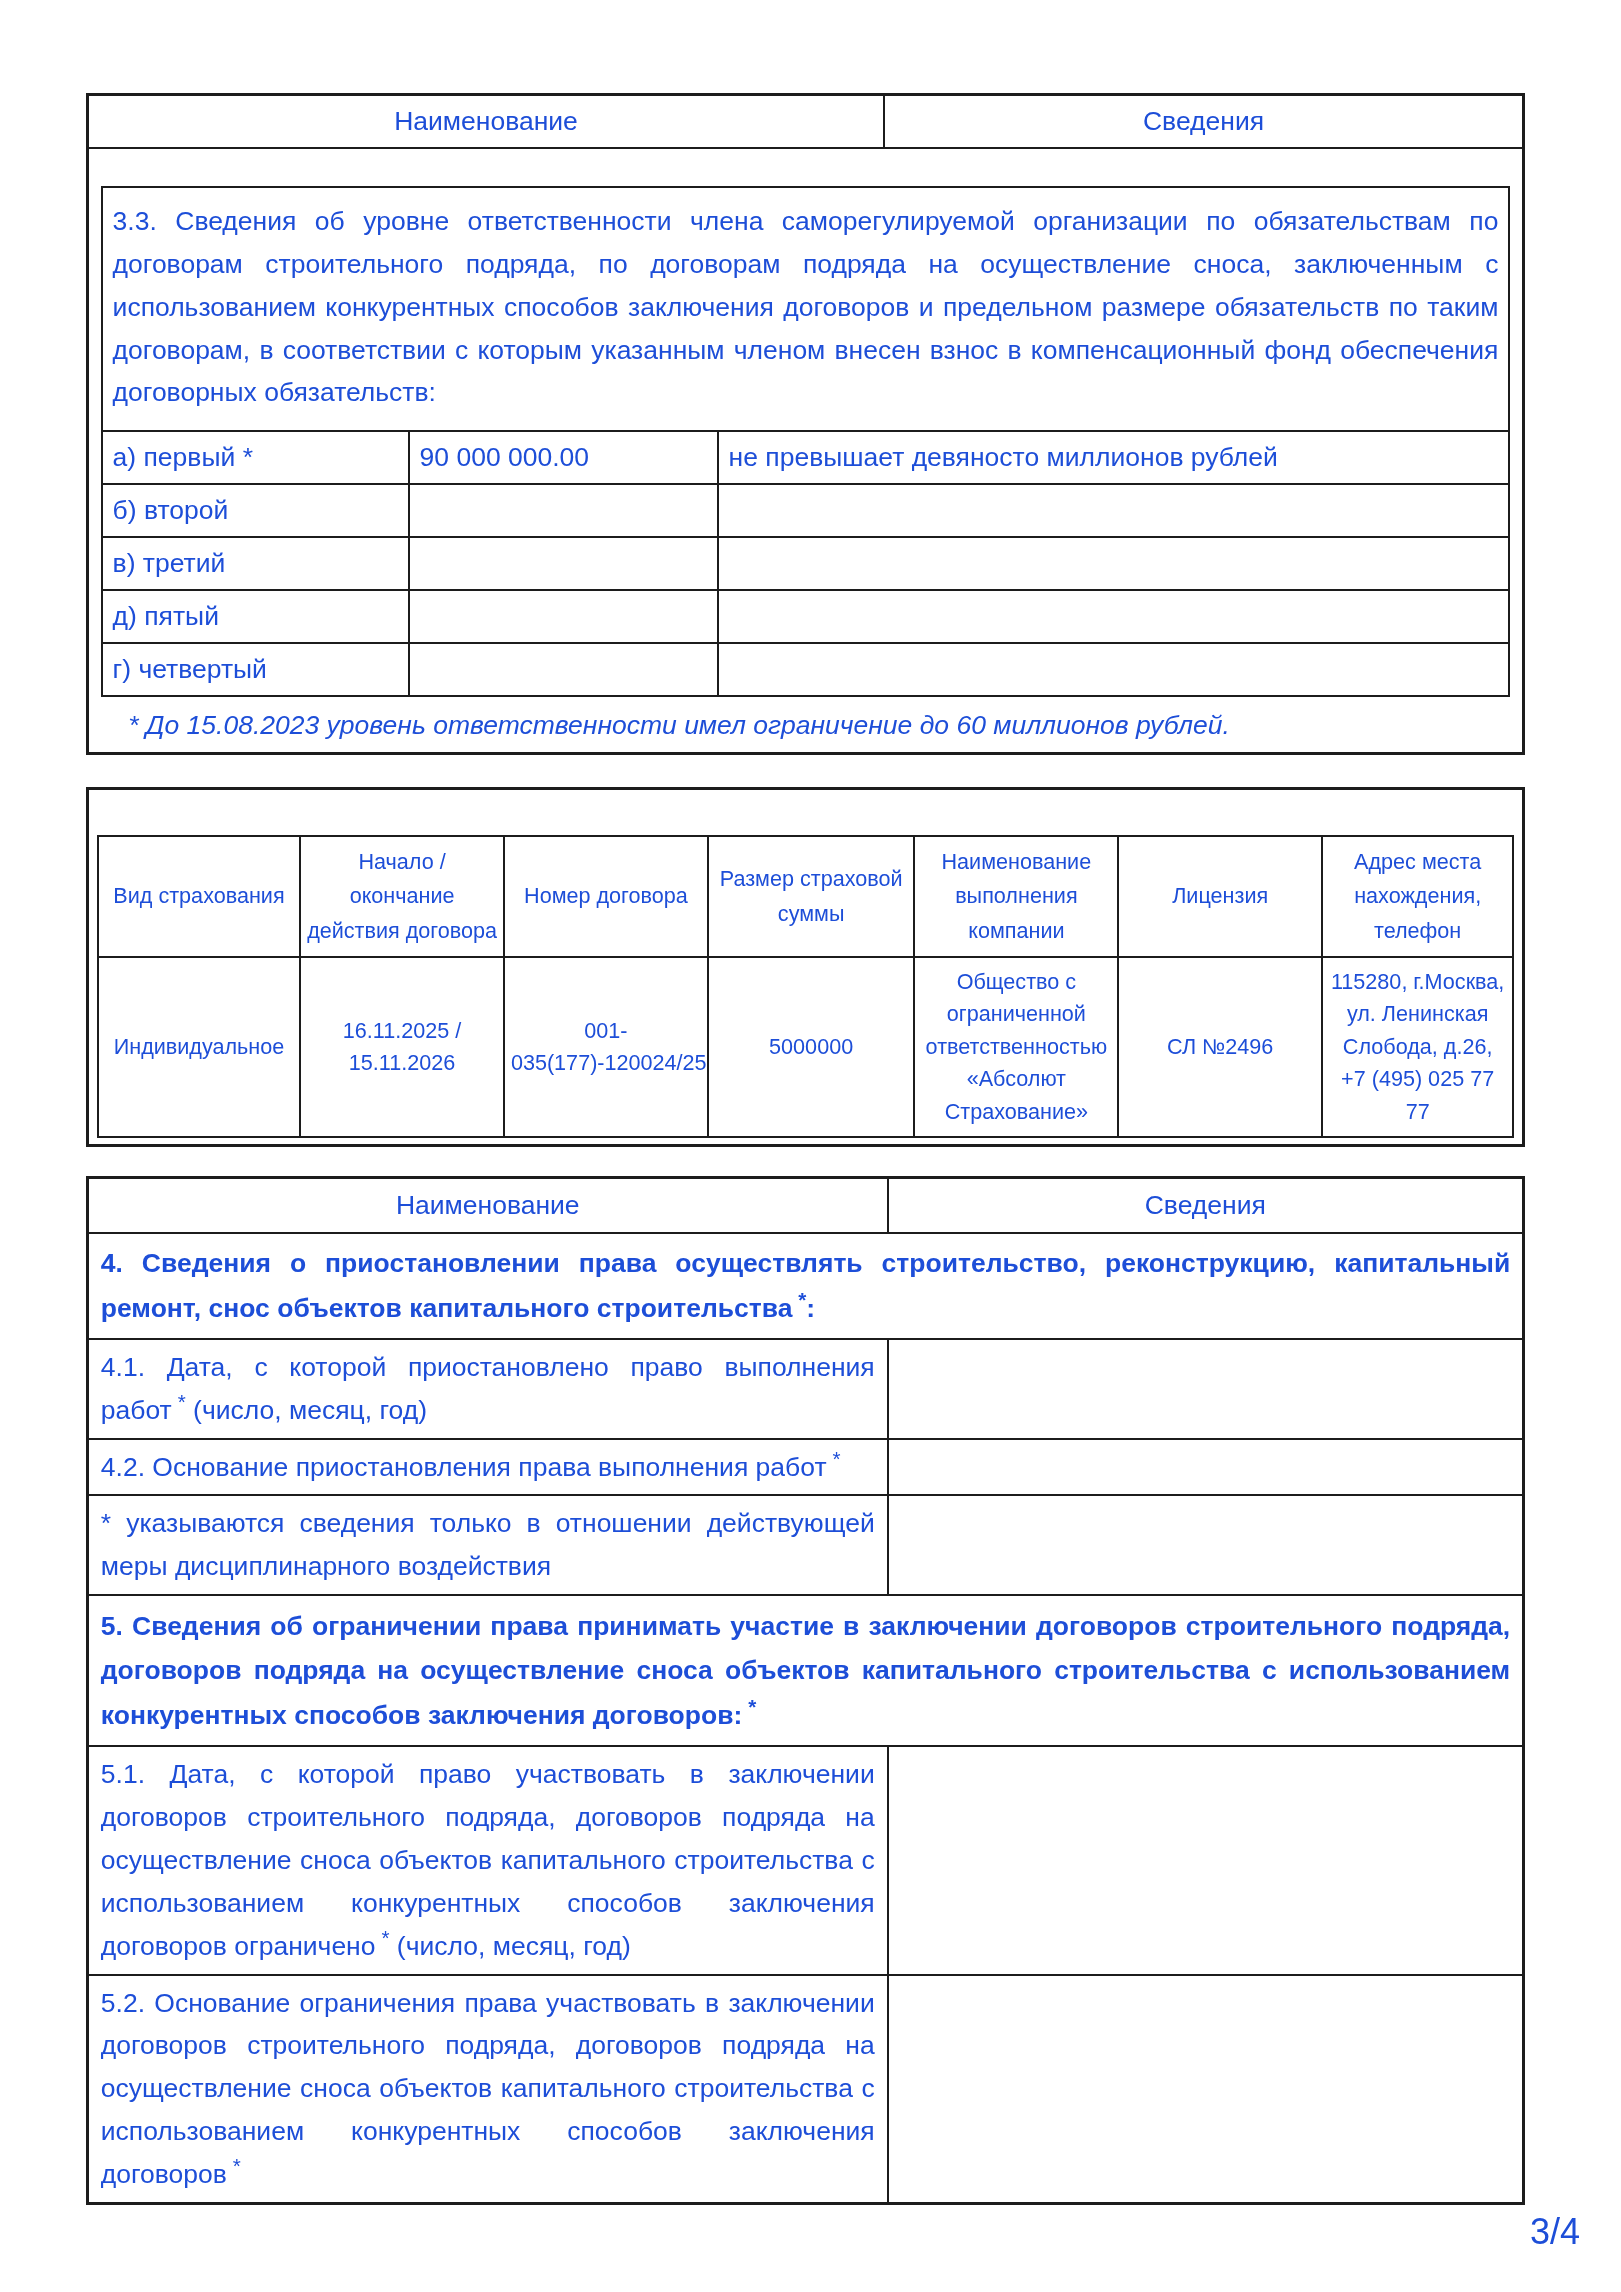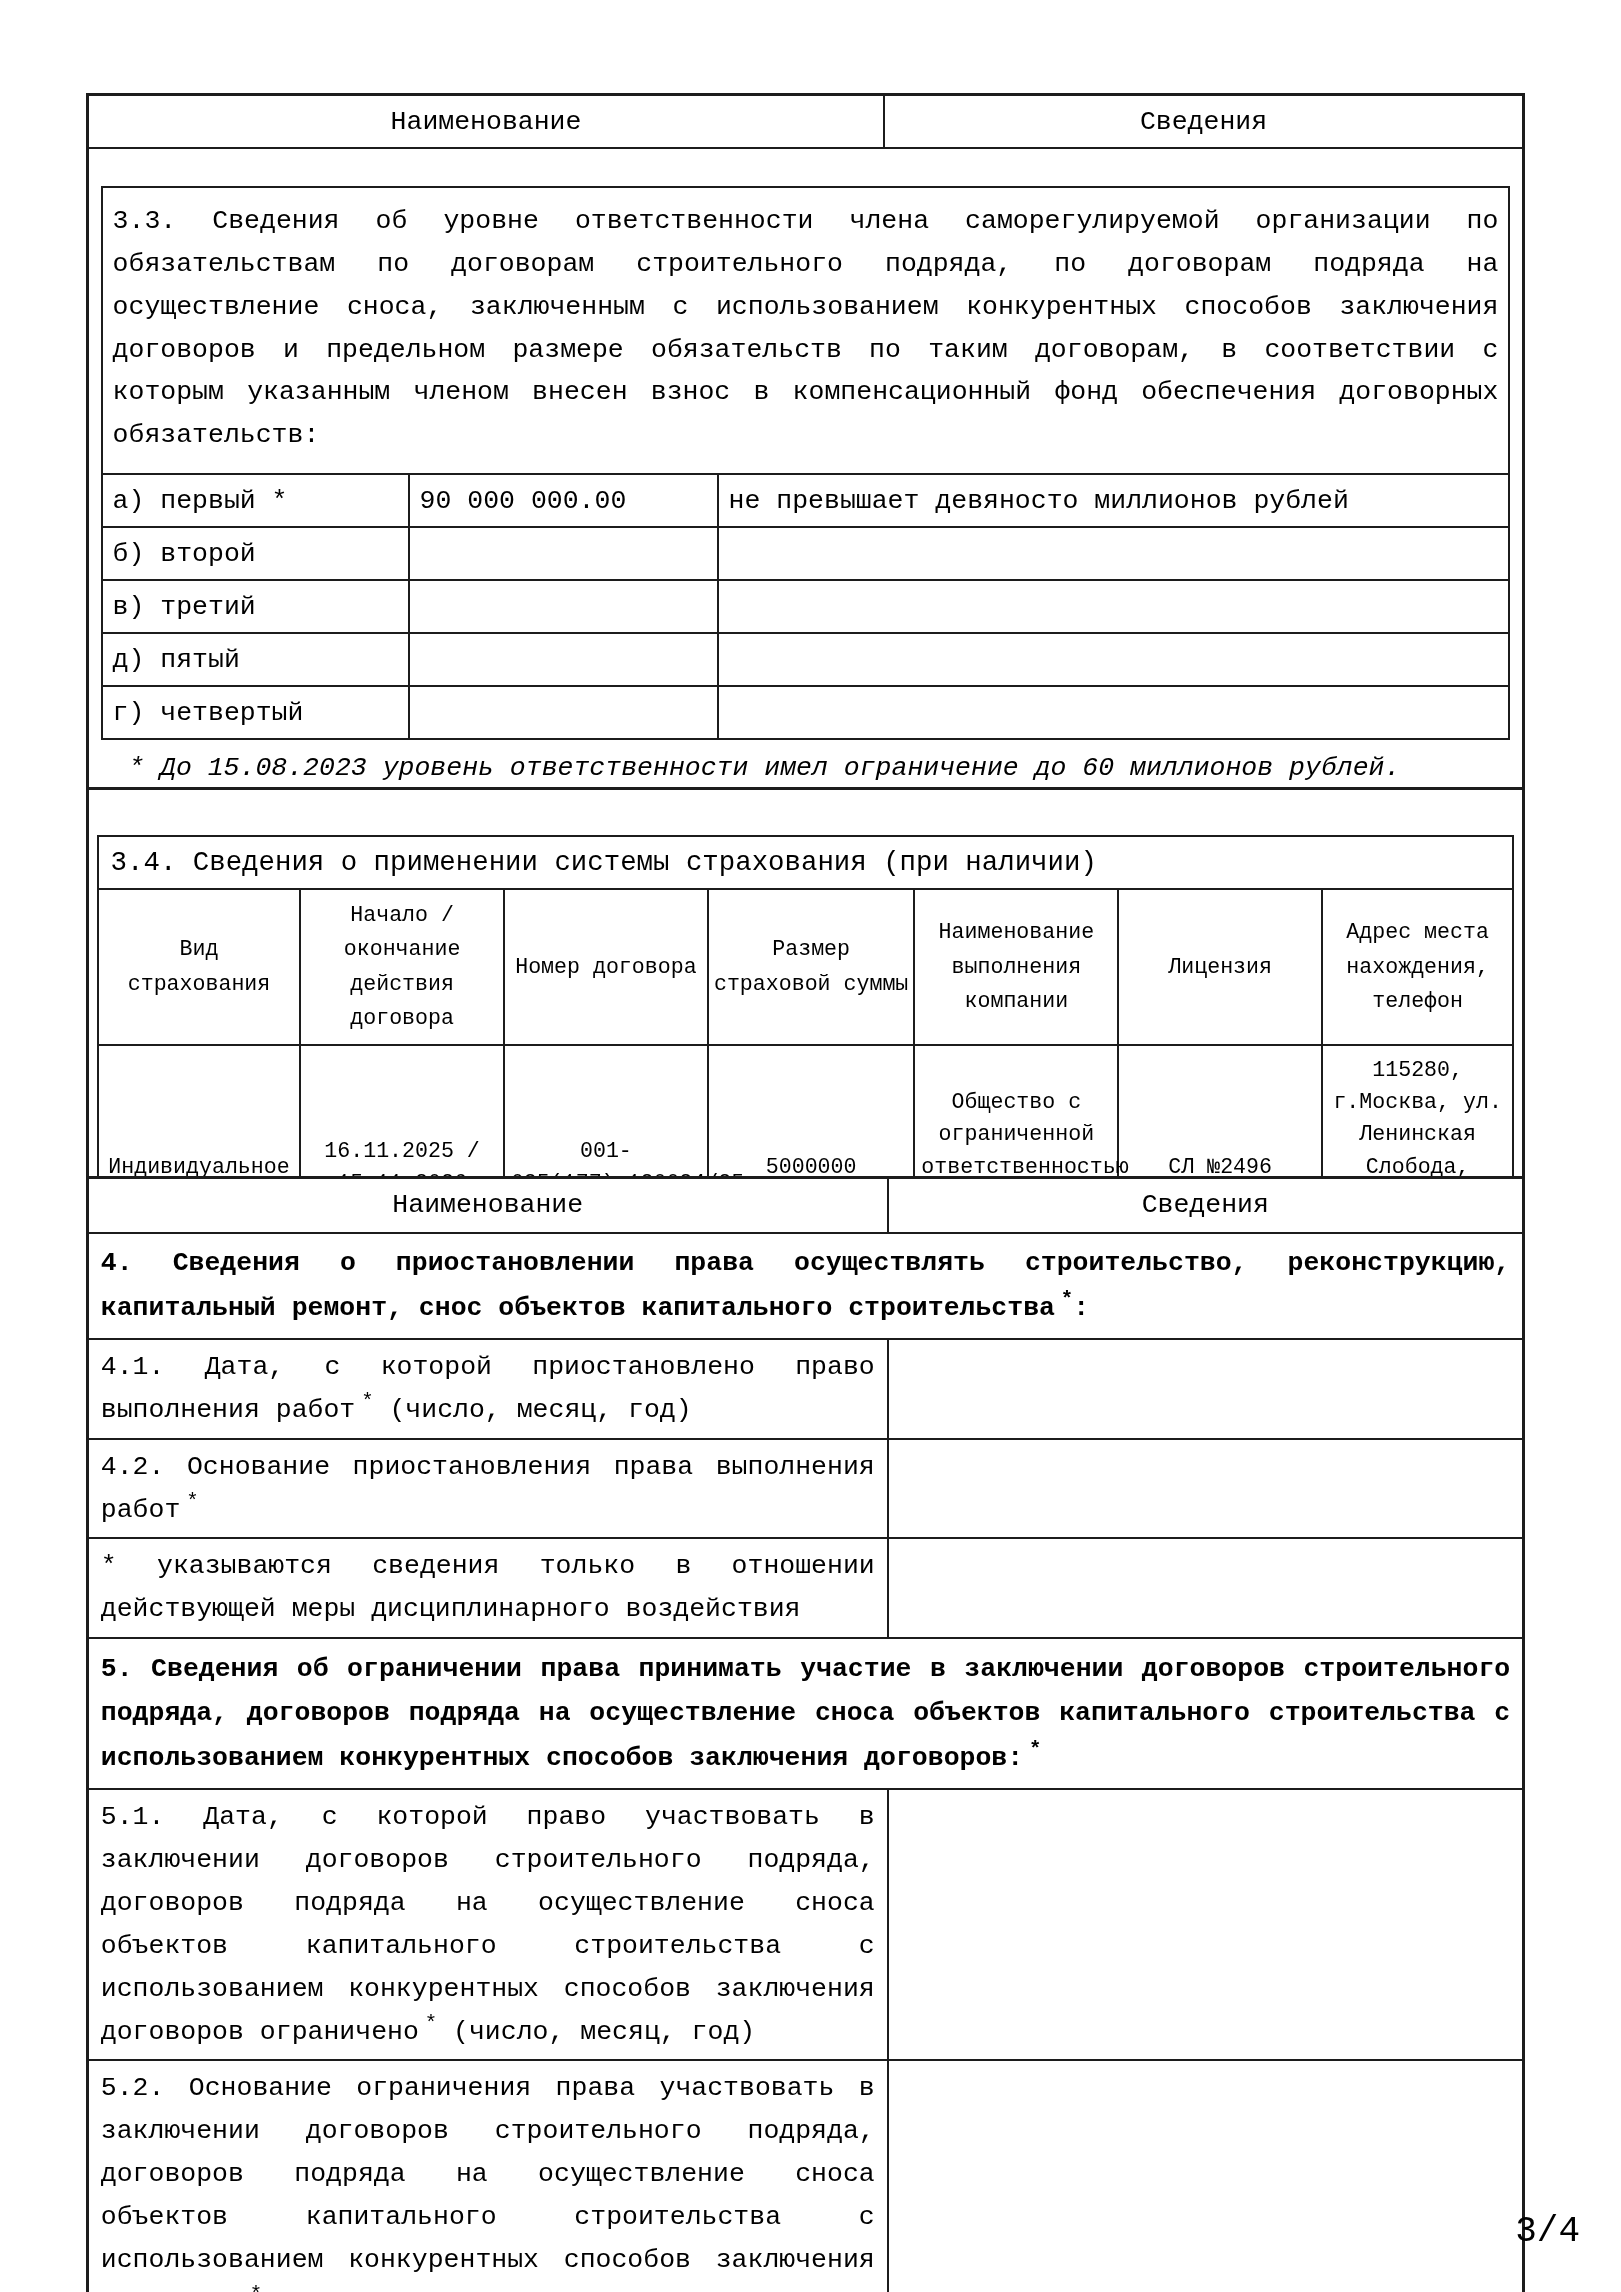--- a/index.html
+++ b/index.html
@@ -1,19 +1,19 @@
 <!DOCTYPE html>
 <html><head>
 <meta charset="utf-8">
 <style>
   * { margin:0; padding:0; box-sizing:border-box; }
   html,body { background:#ffffff; }
   .page {
     position:relative; width:1621px; height:2293px; background:#ffffff;
-    font-family:Liberation Mono, monospace; color:#000000;
+    font-family:Liberation Sans, sans-serif; color:#1d4ed8;
     font-size:26.5px; overflow:hidden;
   }
   .frame {
     position:absolute; left:86px; width:1439px;
     border:3.9px solid #1c1c1c; background:#fff;
   }
   
   #t1 { top:93px; }
   .hdr-row { display:flex; border-bottom:2.9px solid #1c1c1c; }
   .hdr-cell { min-height:51px; display:flex; align-items:center; justify-content:center; }
@@ -96,23 +96,20 @@
       <colgroup>
         <col style="width:14.3%">
           <col style="width:14.4%">
           <col style="width:14.4%">
         <col style="width:14.6%">
           <col style="width:14.4%">
           <col style="width:14.4%">
           <col>
       </colgroup>
       <tbody>
-        <tr>
-          <td class="t2-title" colspan="7">3.4. Сведения о применении системы страхования (при наличии)</td>
-        </tr>
         <tr class="t2-head">
           <th>Вид страхования</th>
           <th>Начало / окончание действия договора</th>
           <th>Номер договора</th>
           <th>Размер страховой суммы</th>
           <th>Наименование выполнения компании</th>
           <th>Лицензия</th>
           <th>Адрес места нахождения, телефон</th>
         </tr>
         <tr class="t2-data">

